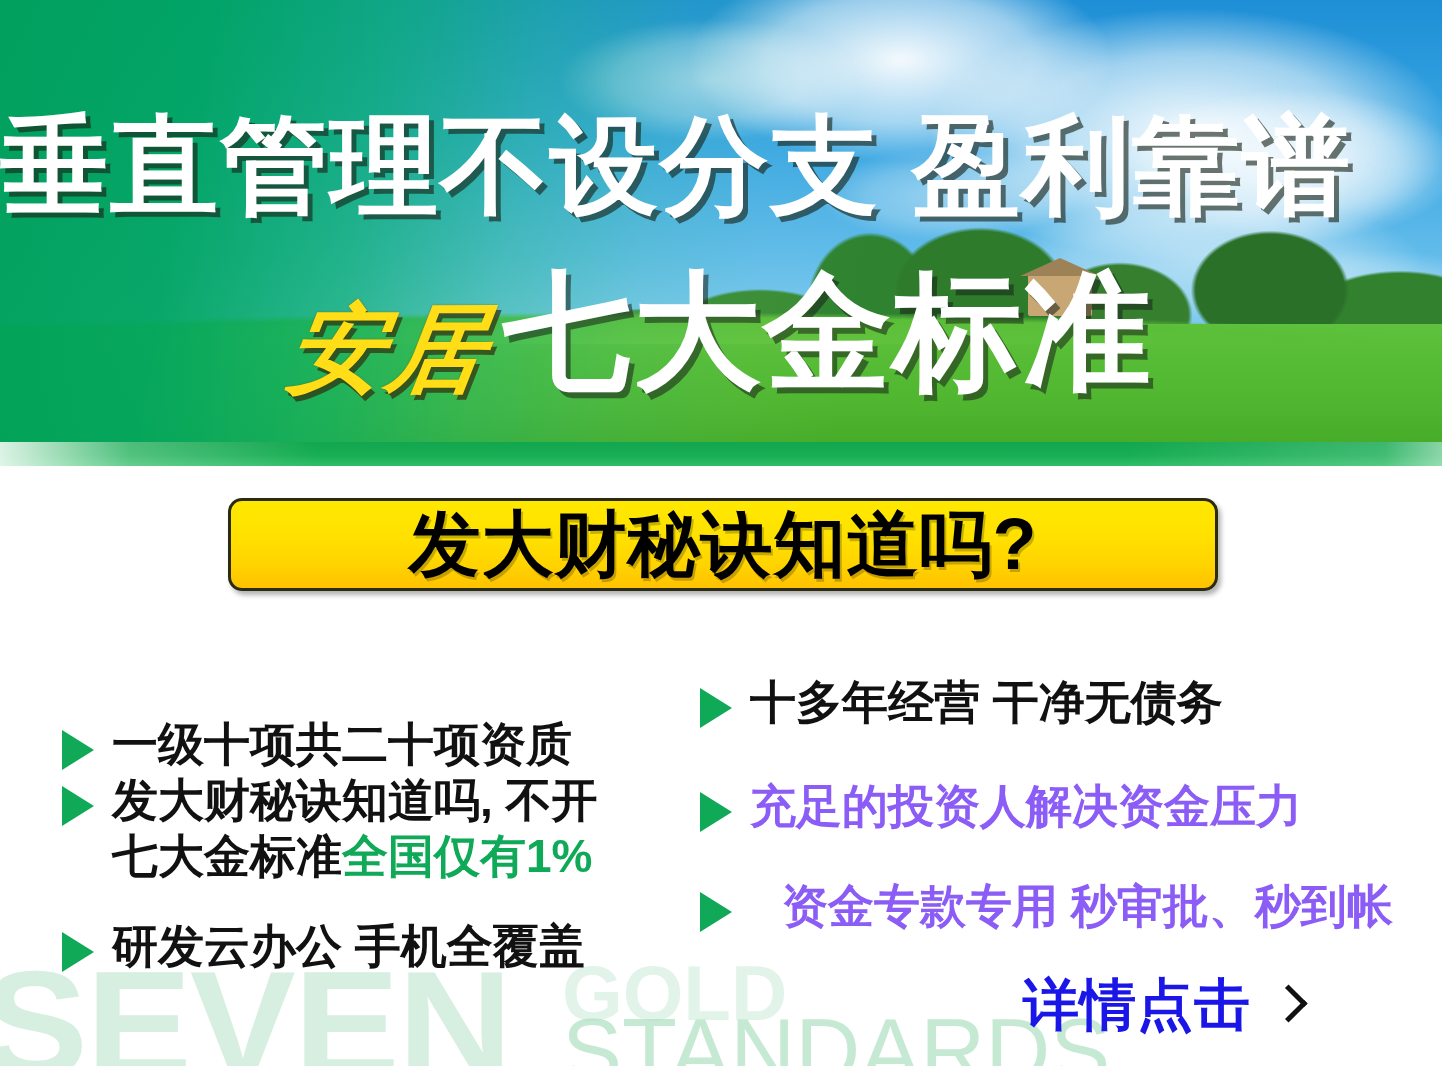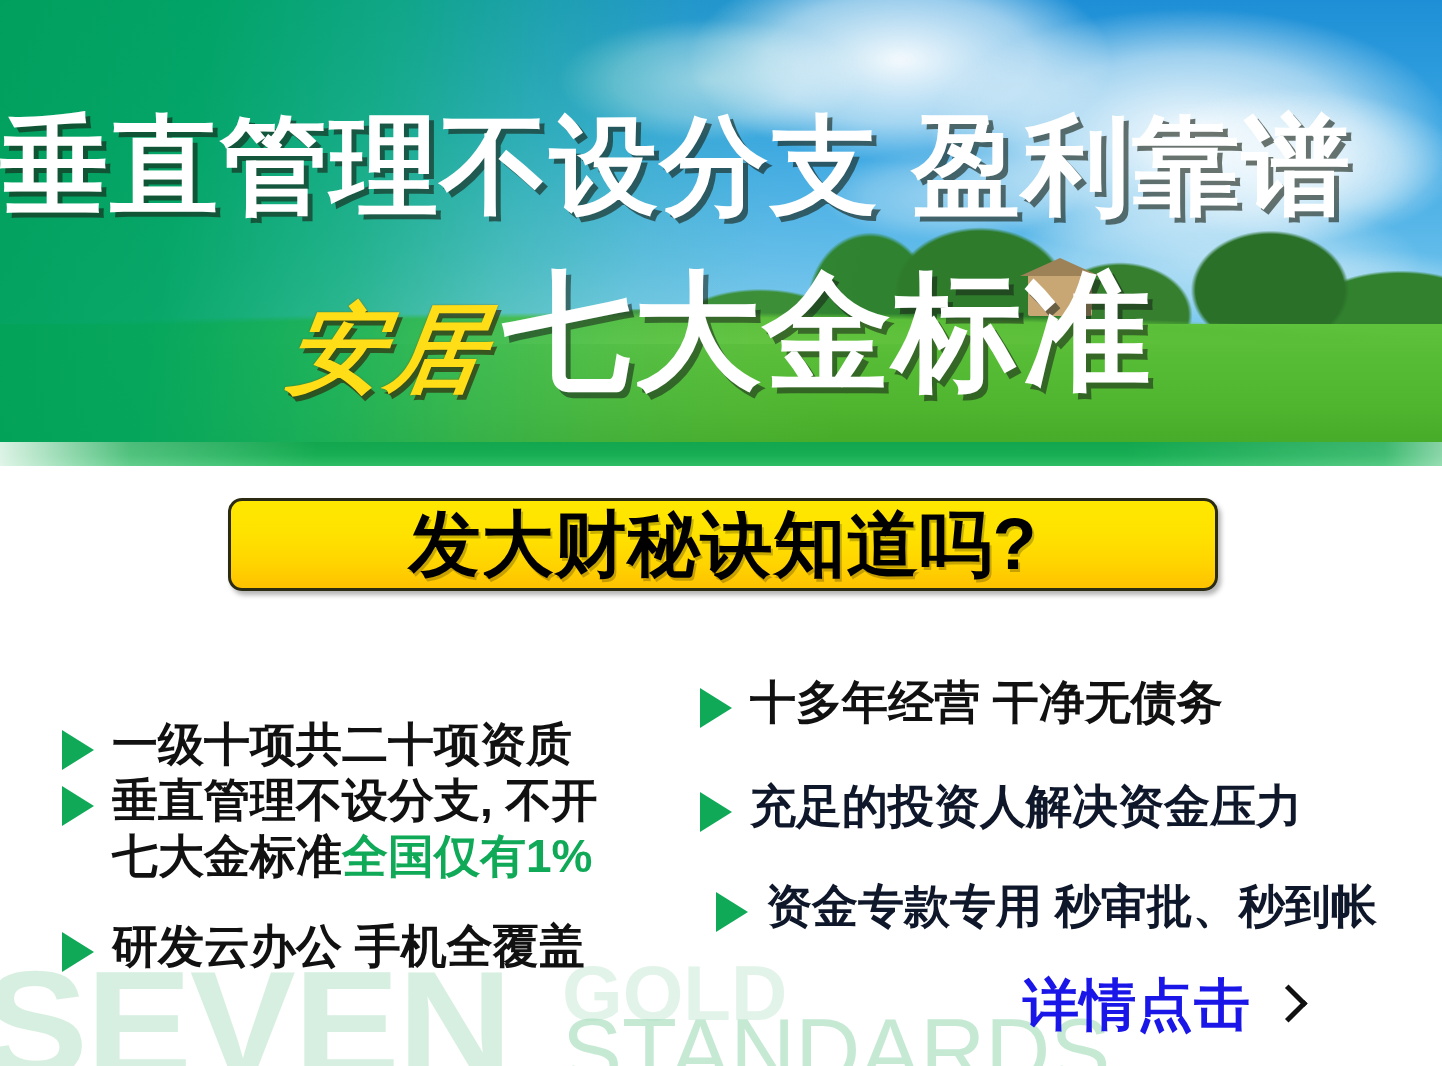--- a/index.html
+++ b/index.html
@@ -168,30 +168,30 @@
     flex:0 0 auto; margin-top:14px; margin-right:18px;
     width:0; height:0;
     border-top:20px solid transparent;
     border-bottom:20px solid transparent;
     border-left:32px solid #0FA958;
   }
   .btext {
     font-size:46px; font-weight:bold; line-height:1.22;
     color:#111111; letter-spacing:0px;
   }
-  .btext.green { color:#0f172a; }
+  .btext.green { color:#8b5cf6; }
   .hl { color:#0FA958; }
 
   
   .bl1 { position:absolute; left:0;  top:14px;margin-top:42px; }
   .bl2 { position:absolute; left:0;  top:112px; }
   .bl3 { position:absolute; left:0;  top:258px; }
   .br1 { position:absolute; left:0;  top:14px; }
   .br2 { position:absolute; left:0;  top:118px; }
-  .br3 { position:absolute; left:16px;  top:218px; }
+  .br3 { position:absolute; left:0;  top:218px;gap:32px; }
 
   
   .cta {
     position:absolute; left:1023px; top:968px;
     display:flex; align-items:center; gap:22px;
     cursor:pointer;
   }
   .cta-text {
     font-size:56px; font-weight:bold; color:#1A16E8;
     letter-spacing:1px; white-space:nowrap;
@@ -246,21 +246,21 @@
 
     <div class="col col-left">
 
       <div class="bullet bl1">
         <span class="tri"></span>
         <span class="btext">一级十项共二十项资质</span>
       </div>
 
       <div class="bullet bl2">
         <span class="tri"></span>
-        <span class="btext"><span>垂直管理不设分支, 不开</span><br><span>七大金标准</span><span class="hl">全国仅有1%</span></span>
+        <span class="btext"><span>发大财秘诀知道吗, 不开</span><br><span>七大金标准</span><span class="hl">全国仅有1%</span></span>
       </div>
 
       <div class="bullet bl3">
         <span class="tri"></span>
         <span class="btext">研发云办公 手机全覆盖</span>
       </div>
 
     </div>
 
     <div class="col col-right">

